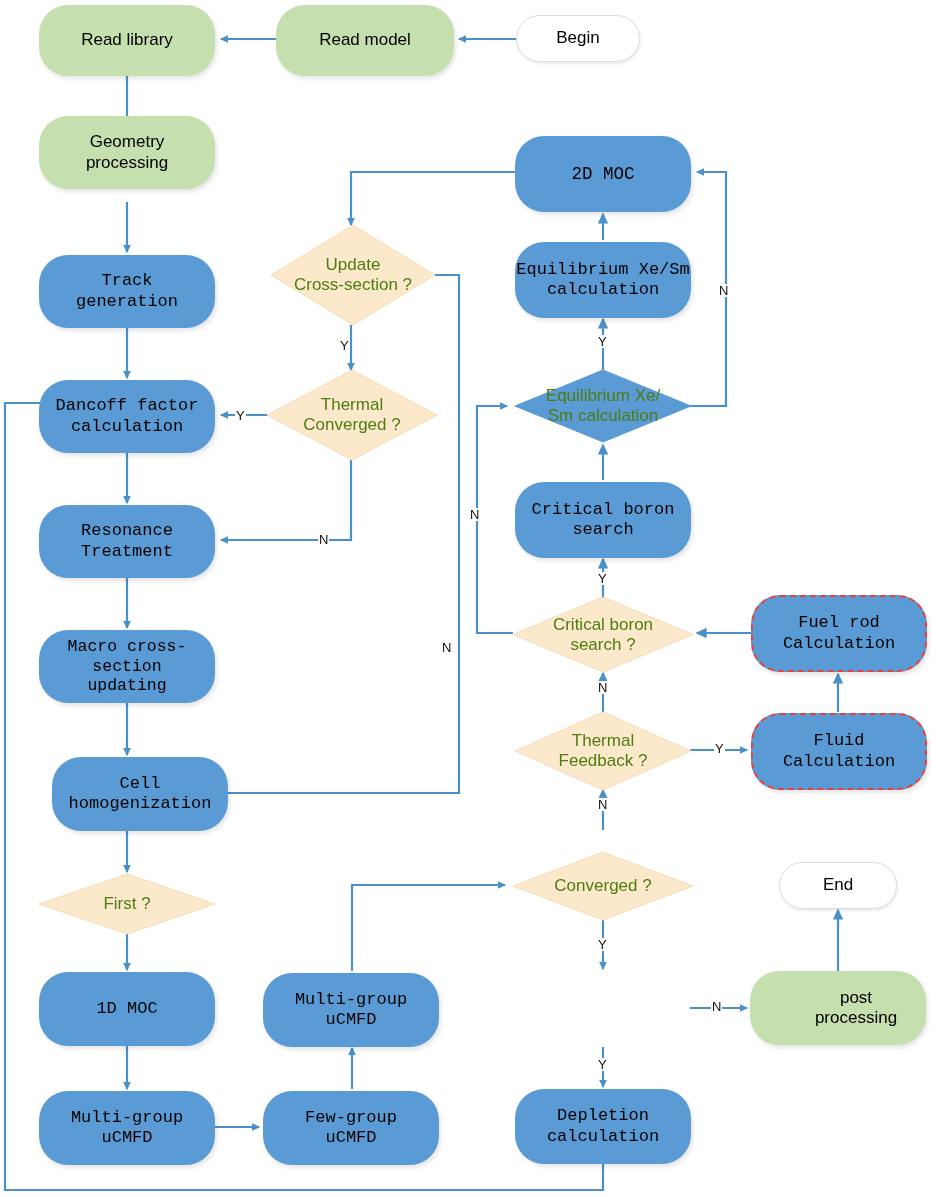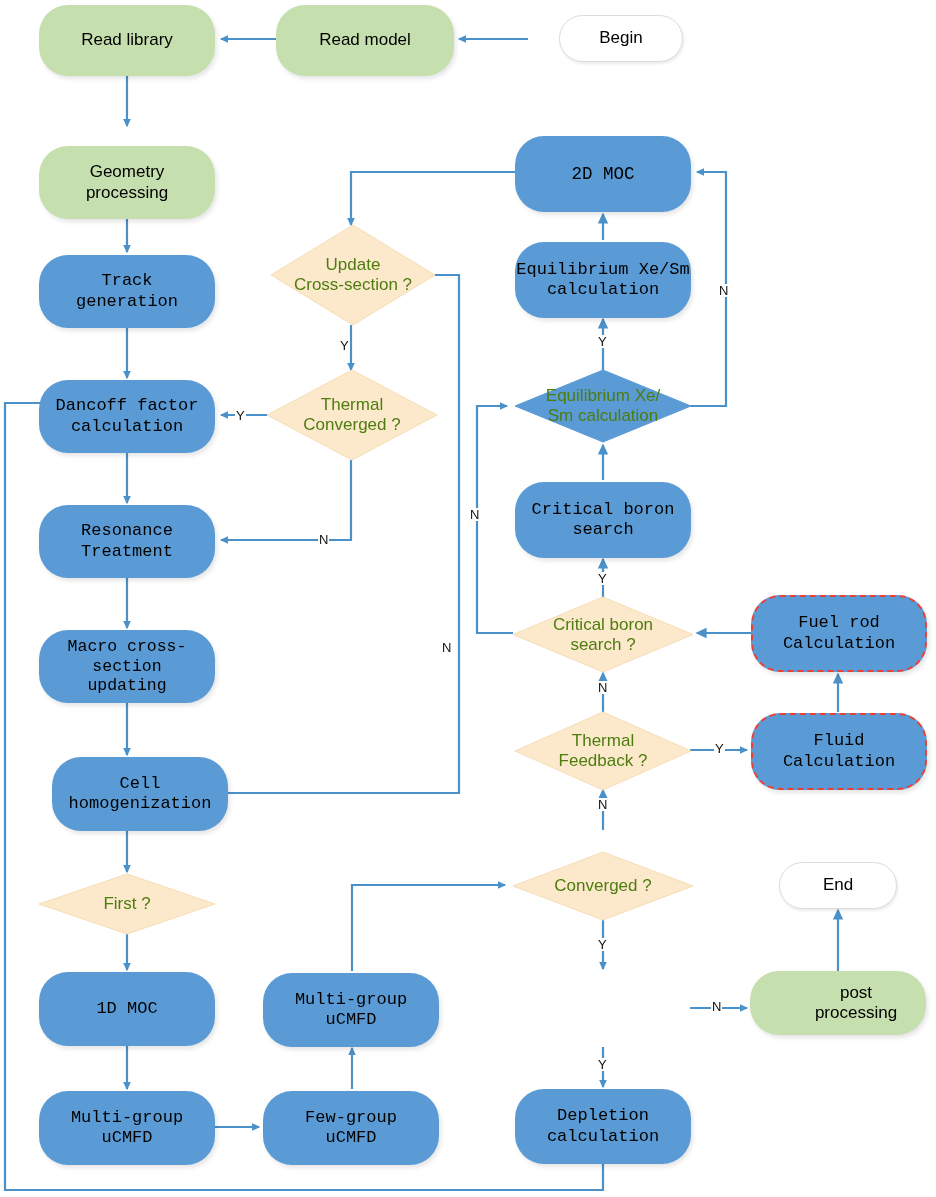--- a/index.html
+++ b/index.html
@@ -173,44 +173,44 @@
       <path d="M690,406 L726,406 L726,172 L697,172" marker-end="url(#ah)"></path>
 
       <path d="M753,633 L697,633" marker-end="url(#ahb)"></path>
 
       <path d="M690,750 L747,750" marker-end="url(#ah)"></path>
 
       <path d="M838,712 L838,674" marker-end="url(#ahb)"></path>
     </g>
   </svg>
 
-  <div class="node capsule t14" style="left:559px; top:15px; width:124px; height:47px;">
+  <div class="node capsule t14" style="left:516px; top:15px; width:124px; height:47px;">
     <span>Begin</span>
   </div>
 
   <div class="node capsule t14" style="left:779px; top:862px; width:118px; height:47px;">
     <span>End</span>
   </div>
 
   <div class="node rect green t14" style="left:276px; top:5px; width:178px; height:71px;">
     <span>Read model</span>
   </div>
 
   <div class="node rect green t14" style="left:39px; top:5px; width:176px; height:71px;">
     <span>Read library</span>
   </div>
 
-  <div class="node rect green t14" style="left:39px; top:146px; width:176px; height:73px;">
+  <div class="node rect green t14" style="left:39px; top:116px; width:176px; height:73px;">
     <div>
       <div>Geometry</div>
       <div>processing</div>
     </div>
   </div>
 
-  <div class="node rect green t14" style="left:750px; top:971px; width:176px; height:64px;padding-left:36px;">
+  <div class="node rect green t14" style="left:750px; top:971px; width:176px; height:74px;padding-left:36px;">
     <div>
       <div>post</div>
       <div>processing</div>
     </div>
   </div>
 
   <div class="node rect blue t14" style="left:39px; top:255px; width:176px; height:73px;">
     <div>
       <div>Track</div>
       <div>generation</div>

